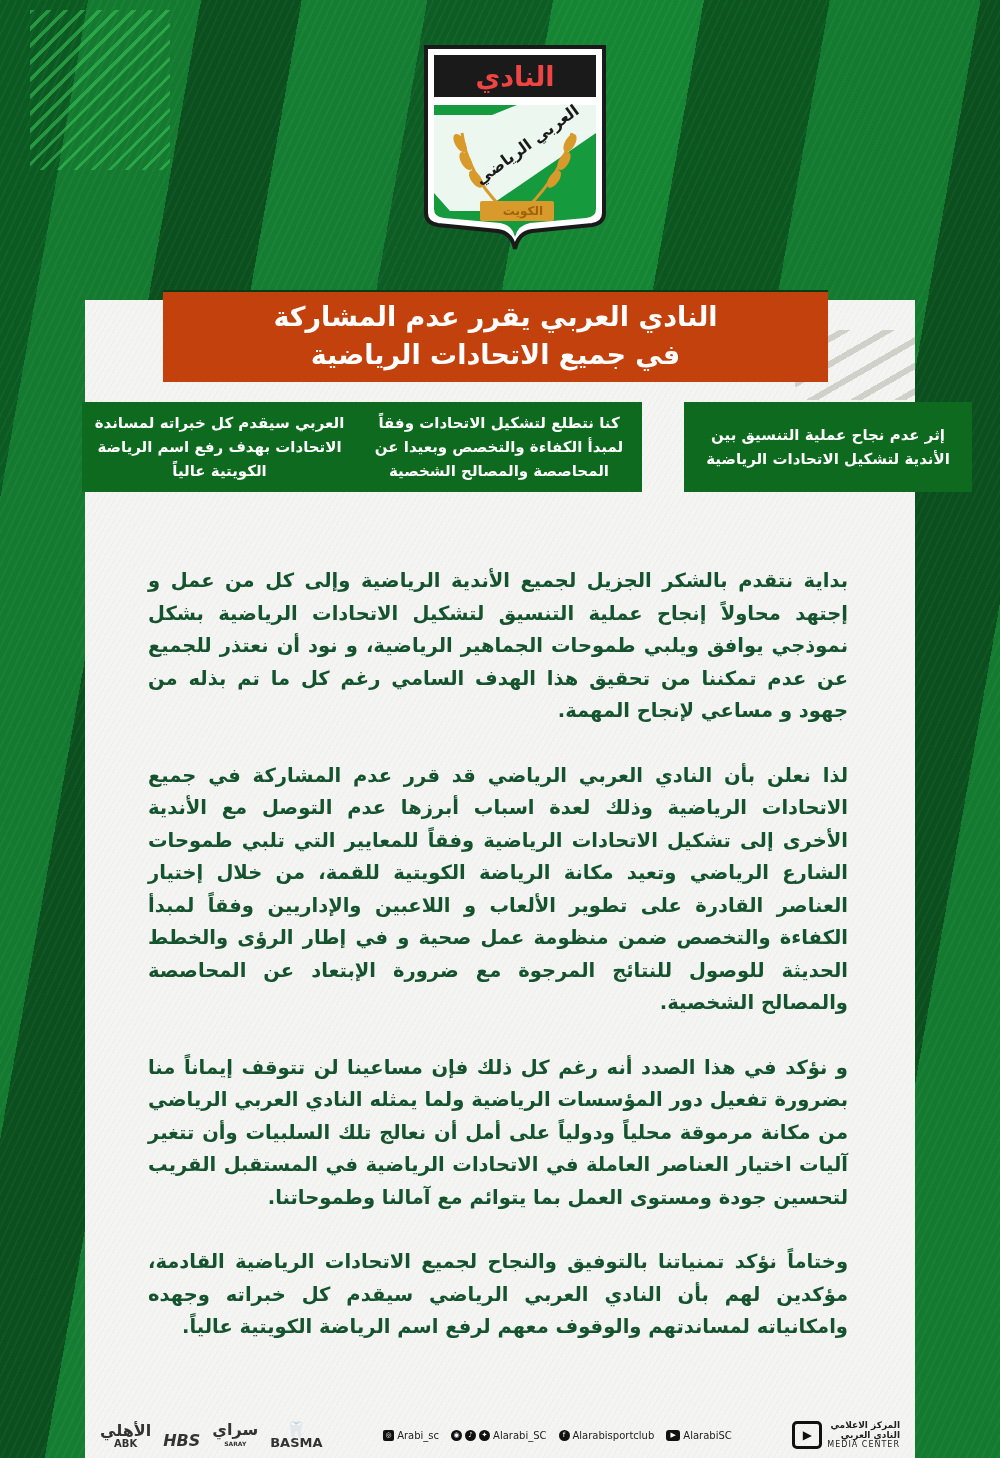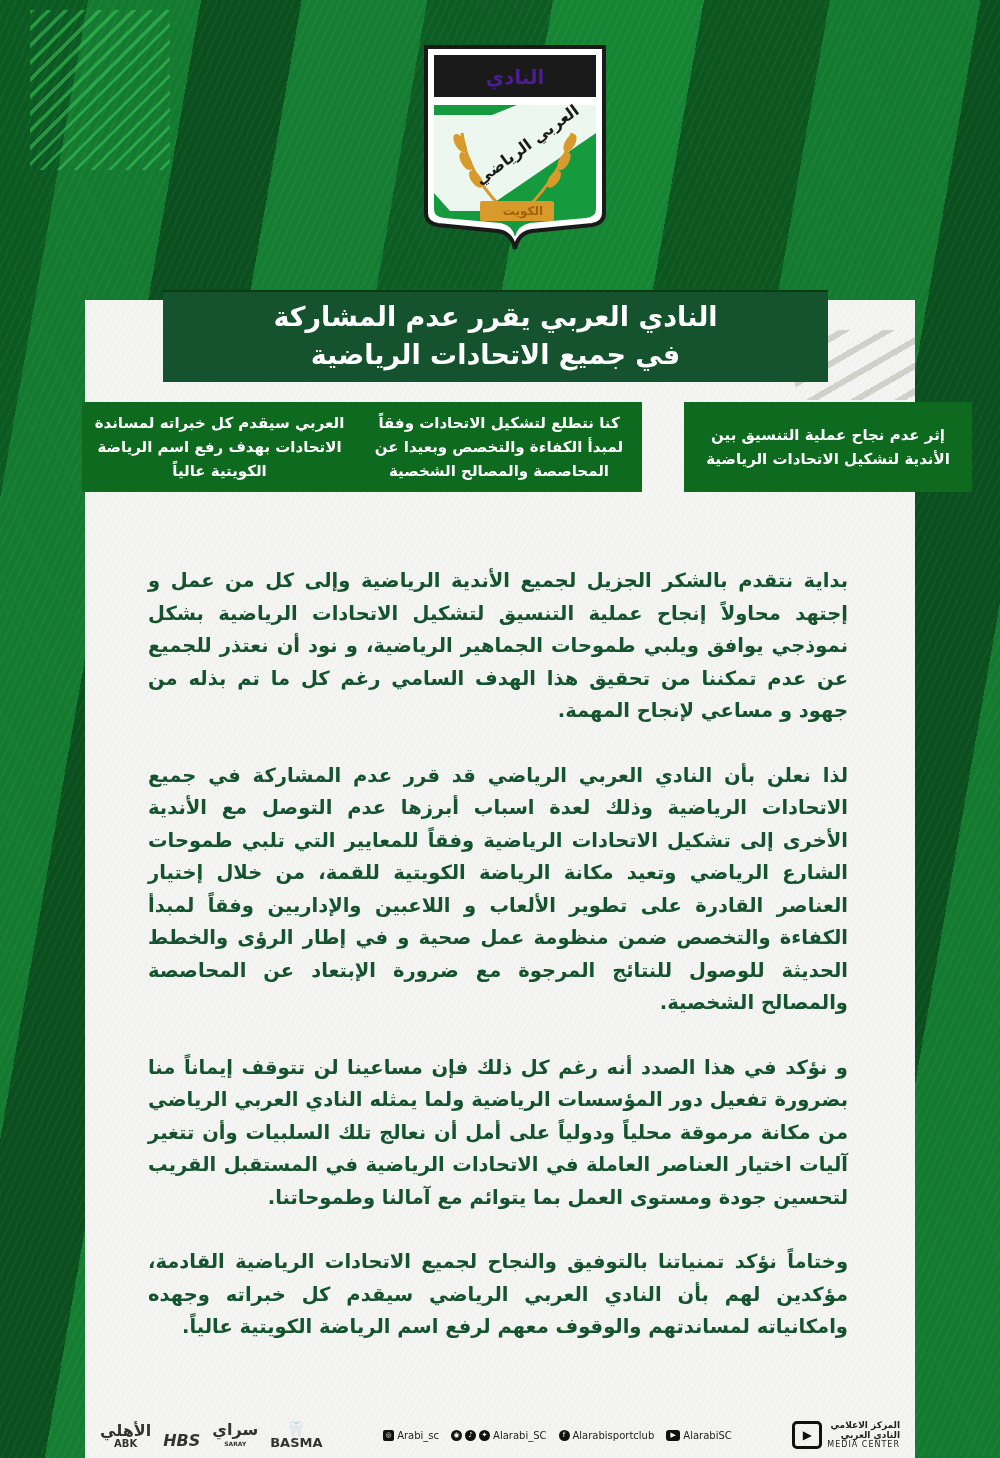--- a/index.html
+++ b/index.html
@@ -33,21 +33,21 @@
     background:
       repeating-linear-gradient(120deg, rgba(0,0,0,0.025) 0 1px, transparent 1px 5px),
       #f4f4f2;
   }
   .panel-hatch {
     position: absolute; right: 0; top: 330px; width: 120px; height: 70px;
     background: repeating-linear-gradient(150deg, rgba(180,180,170,0.55) 0 6px, transparent 6px 22px);
   }
   .title-box {
     position: absolute; left: 163px; top: 292px; width: 665px; height: 90px;
-    background: #14532d;
+    background: #c2410c;
     color: #fff; text-align: center; direction: rtl;
     font-weight: bold; font-size: 27px; line-height: 38px;
     padding-top: 6px;
     box-shadow: 0 -2px 0 #0a3c14;
   }
   .cards {
     position: absolute; top: 402px; left: 82px; width: 890px; height: 80px;
   }
   .card {
     position: absolute; top: 0; height: 90px;
@@ -110,21 +110,21 @@
     <g fill="#d79a2b">
       <ellipse cx="38" cy="100" rx="5" ry="10" transform="rotate(-30 38 100)"></ellipse>
       <ellipse cx="44" cy="118" rx="5" ry="10" transform="rotate(-30 44 118)"></ellipse>
       <ellipse cx="54" cy="136" rx="5" ry="10" transform="rotate(-35 54 136)"></ellipse>
       <ellipse cx="148" cy="100" rx="5" ry="10" transform="rotate(30 148 100)"></ellipse>
       <ellipse cx="142" cy="118" rx="5" ry="10" transform="rotate(30 142 118)"></ellipse>
       <ellipse cx="132" cy="136" rx="5" ry="10" transform="rotate(35 132 136)"></ellipse>
       <rect x="58" y="158" width="74" height="20" rx="2"></rect>
     </g>
   </svg>
-  <div style="position:absolute;left:12px;top:14px;width:162px;height:40px;color:#4c1d95;font-weight:bold;font-size:20px;text-align:center;line-height:40px;direction:rtl;">النادي</div>
+  <div style="position:absolute;left:12px;top:14px;width:162px;height:40px;color:#ef4444;font-weight:bold;font-size:27px;text-align:center;line-height:40px;direction:rtl;">النادي</div>
   <div style="position:absolute;left:40px;top:92px;width:130px;color:#1a1a1a;font-weight:bold;font-size:16px;text-align:center;direction:rtl;transform:rotate(-36deg);">العربي الرياضي</div>
   <div style="position:absolute;left:58px;top:158px;width:86px;height:20px;color:#a16207;font-weight:bold;font-size:12px;text-align:center;line-height:20px;direction:rtl;">الكويت</div>
 </div>
 
 <div class="panel"></div>
 <div class="panel-hatch" style="left:795px;"></div>
 
 <div class="title-box">
   <div>النادي العربي يقرر عدم المشاركة</div>
   <div>في جميع الاتحادات الرياضية</div>

